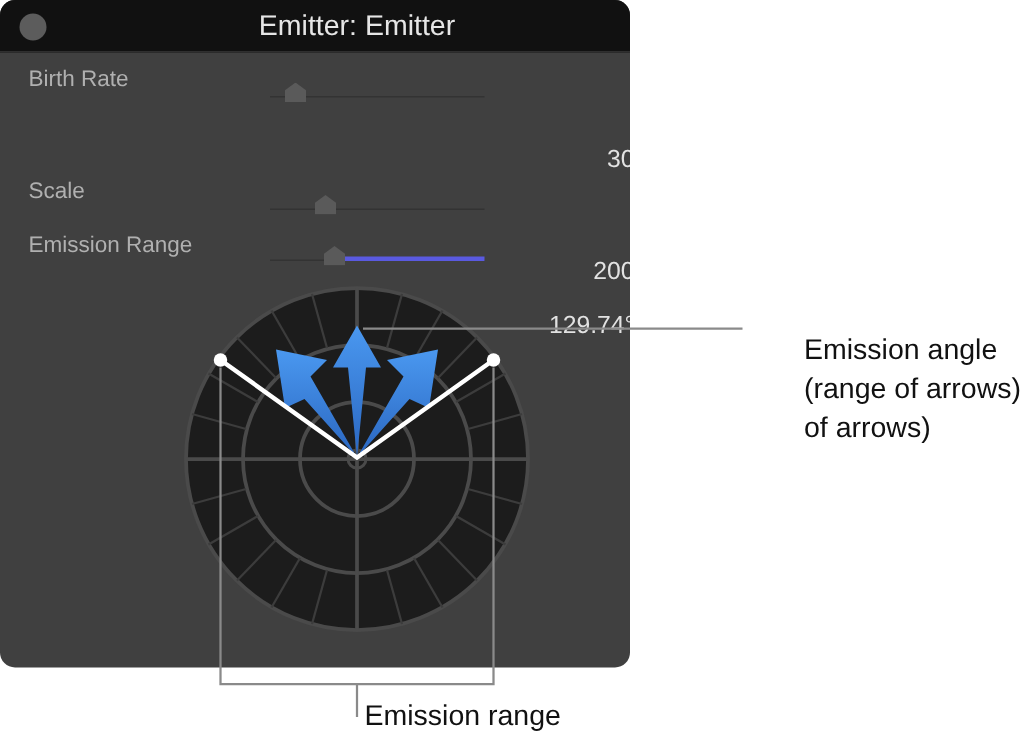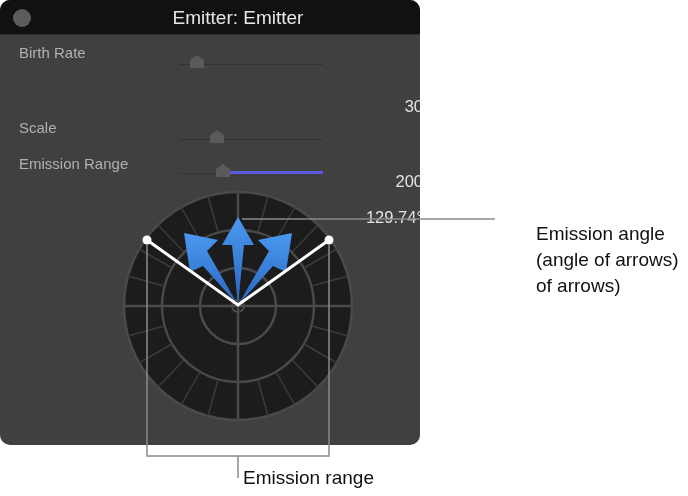--- a/index.html
+++ b/index.html
@@ -101,16 +101,16 @@
   </g>
   <g stroke="#8a8a8a" stroke-width="1.5" fill="none">
     <polyline points="242,219 495,219"></polyline>
     <polyline points="147,245 147,456 329,456 329,245"></polyline>
     <line x1="238" y1="456" x2="238" y2="478"></line>
   </g>
 </svg>
 
 <div class="annot" style="left:500px;top:221px;margin-left:36px;">
   <div>Emission angle</div>
-  <div>(angle of arrows)</div>
+  <div>(range of arrows)</div>
   <div>of arrows)</div>
 </div>
 <div class="annot" style="left:243px;top:465px;">Emission range</div>
 
 </body></html>

